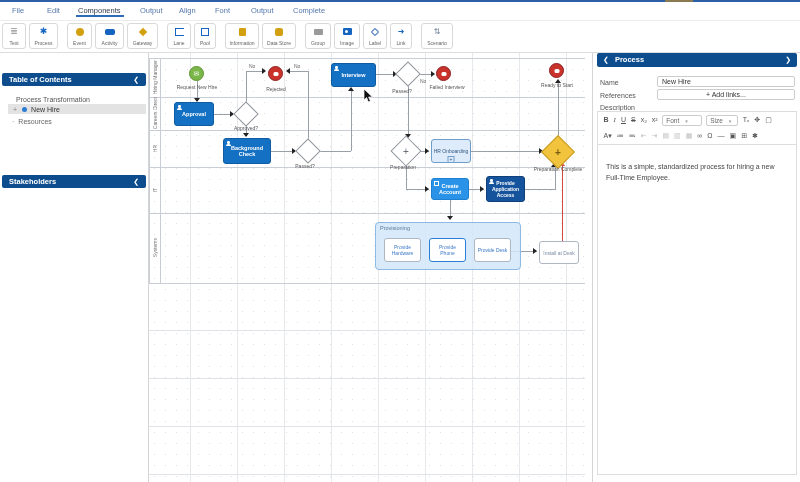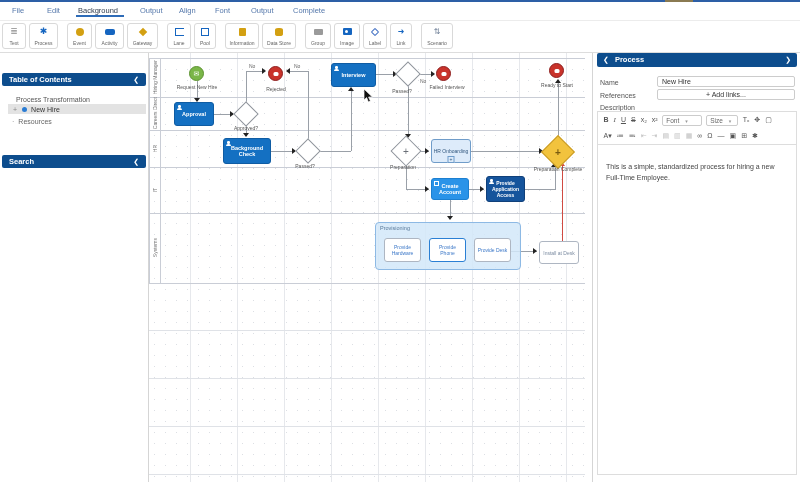--- a/index.html
+++ b/index.html
@@ -168,21 +168,21 @@
 <body>
 
 <div id="stage">
 
   <div class="abs" id="topline"></div>
   <div class="abs" id="topline-seg"></div>
 
   <div class="abs" id="menubar">
     <span class="menu-item" style="left:12px">File</span>
     <span class="menu-item" style="left:47px">Edit</span>
-    <span class="menu-item active" style="left:78px">Background</span>
+    <span class="menu-item active" style="left:78px">Components</span>
     <span class="menu-item" style="left:140px">Output</span>
     <span class="menu-item" style="left:179px">Align</span>
     <span class="menu-item" style="left:215px">Font</span>
     <span class="menu-item" style="left:251px">Output</span>
     <span class="menu-item" style="left:293px">Complete</span>
   </div>
   <div class="abs" id="menu-underline"></div>
   <div class="abs" id="menusep"></div>
 
   <div class="abs" id="toolbar">
@@ -272,22 +272,22 @@
     </div>
     <div class="toc-root">Process Transformation</div>
     <div id="toc-selected">
       <span class="exp">+</span>
       <span class="dot"></span>
       <span class="txt">New Hire</span>
     </div>
     <div id="toc-resources">
       <span class="bul">·</span><span>Resources</span>
     </div>
-    <div class="sb-head" style="top:84px">
-      <span>Search</span>
+    <div class="sb-head" style="top:104px">
+      <span>Stakeholders</span>
       <span class="chev">❮</span>
     </div>
   </div>
 
   <div class="abs" id="canvas">
     <div class="abs" id="grid-bottom"></div>
 
     <div class="laneline" style="top:5px"></div>
     <div class="laneline" style="top:44px"></div>
     <div class="laneline" style="top:77px"></div>

